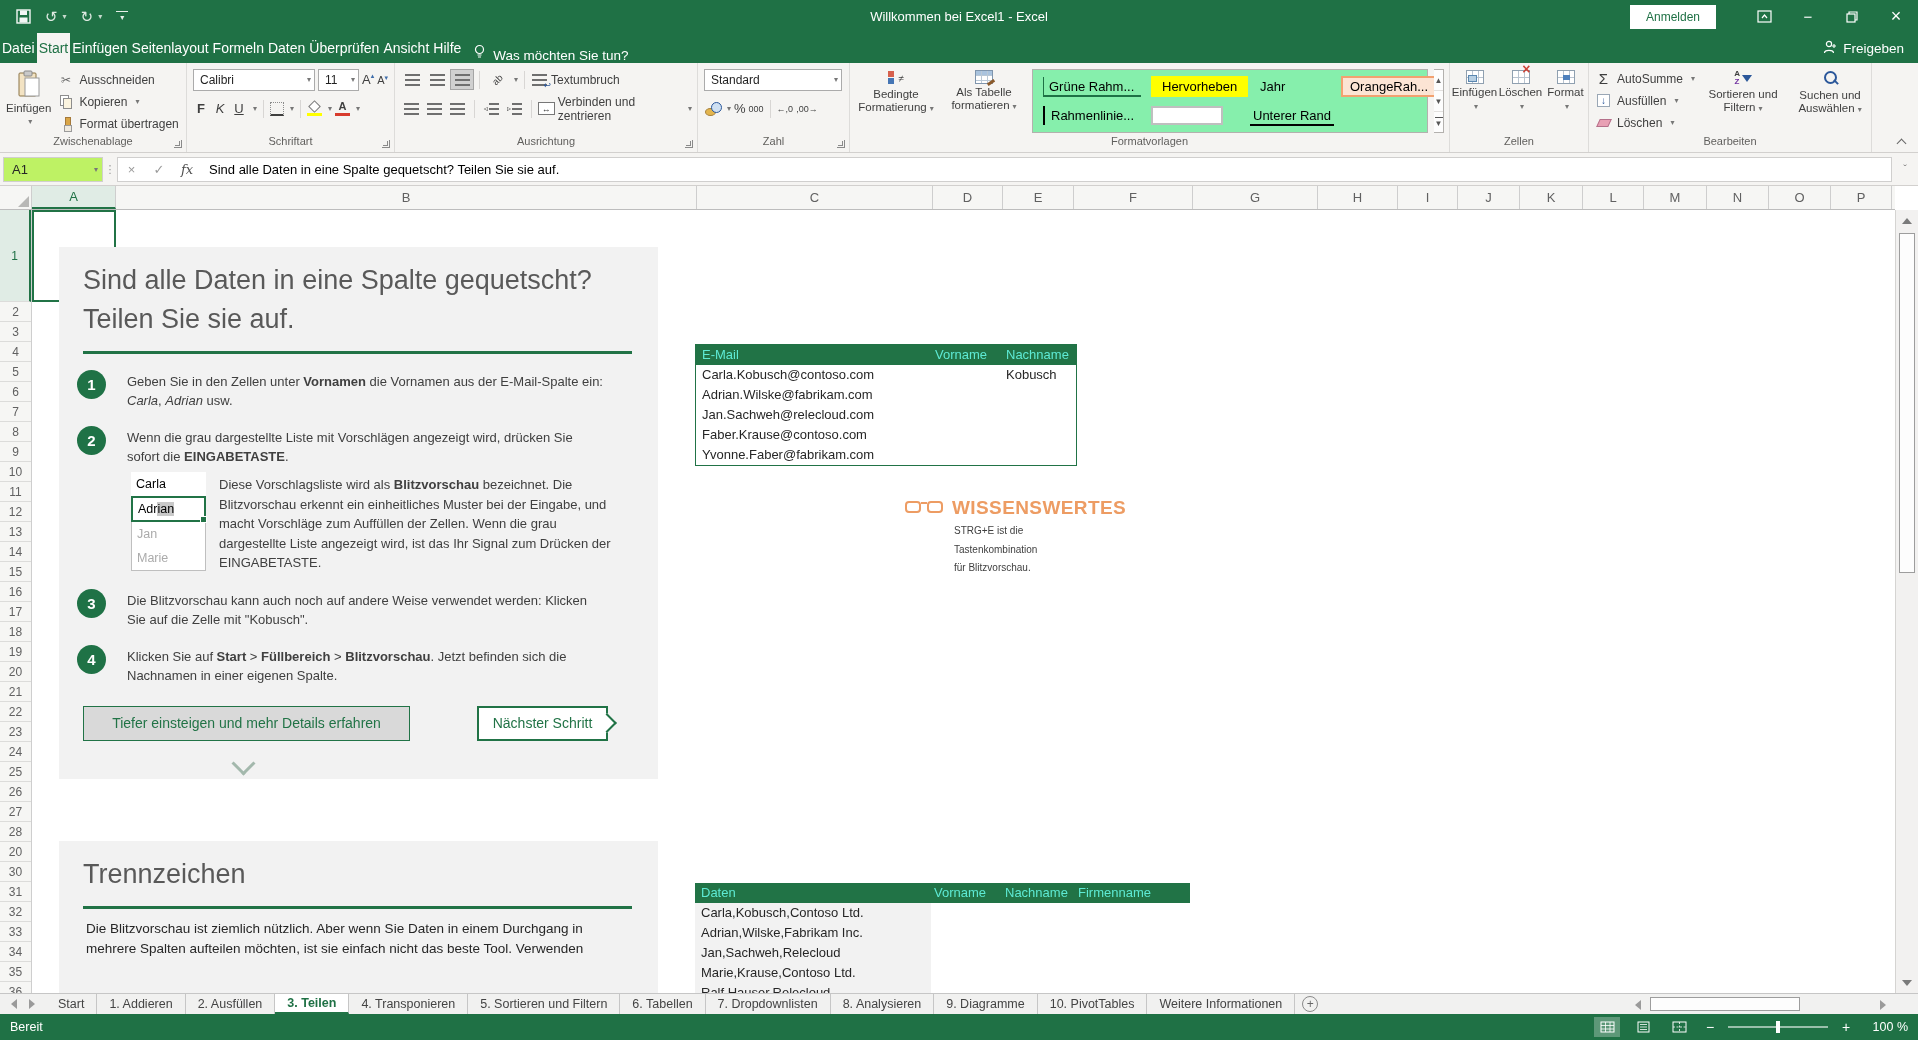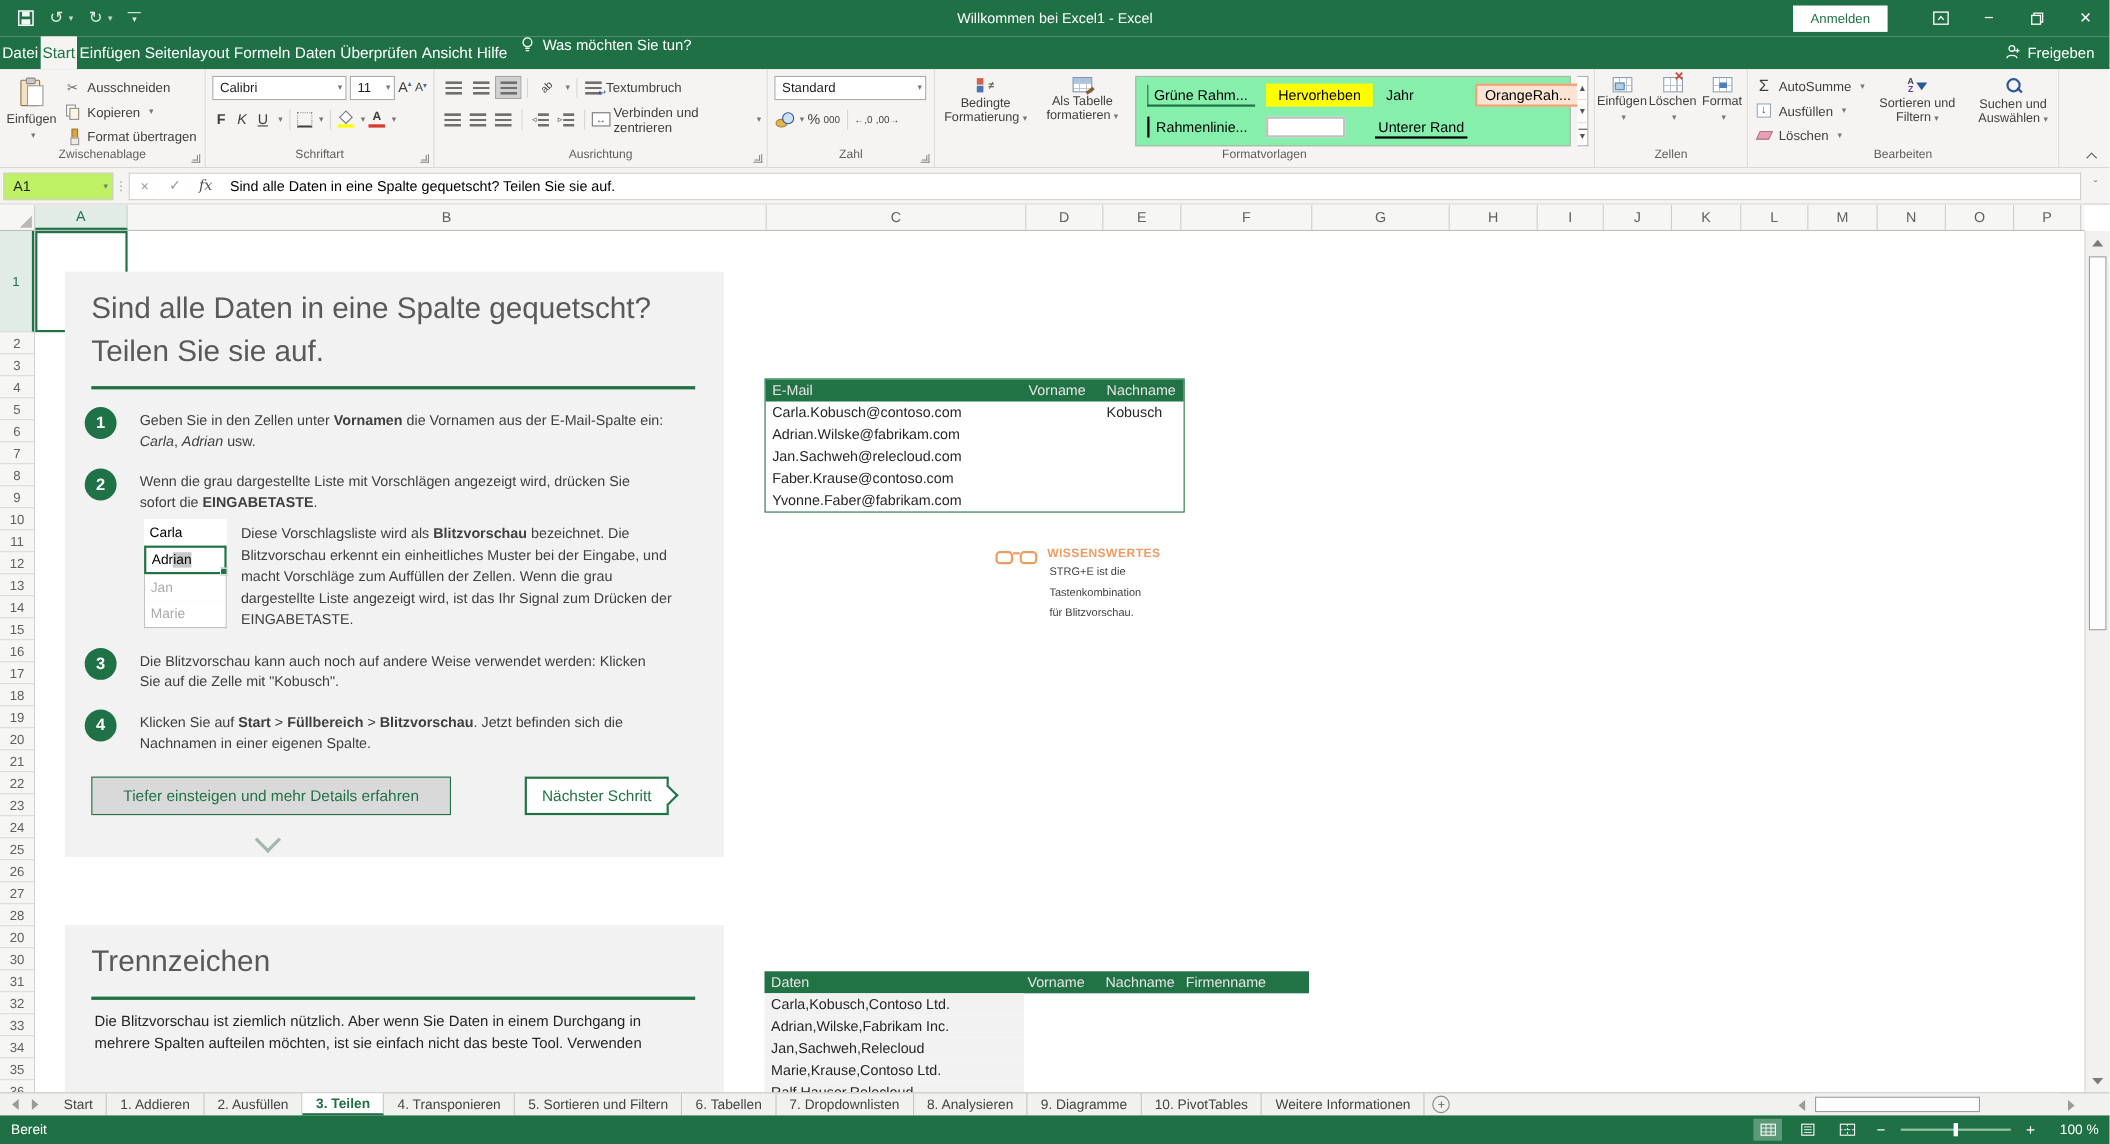--- a/index.html
+++ b/index.html
@@ -18,21 +18,21 @@
   .qat-custom{width:12px;border-top:1.5px solid #e8f0ea;padding-top:1px;font-size:8px;text-align:center;color:#e8f0ea}
   .tb-title{position:absolute;left:0;right:0;text-align:center;font-size:13px;color:#fff;pointer-events:none}
   .tb-right{margin-left:auto;display:flex;align-items:center;height:33px}
   .signin{background:#fff;color:#1f7145;font-size:12px;height:24px;padding:0 16px;display:flex;align-items:center;margin-right:26px}
   .wbtn{width:44px;height:33px;display:flex;align-items:center;justify-content:center;color:#fff;font-size:15px}
 
   
   .menubar{position:absolute;left:0;top:33px;width:1918px;height:30px;background:#1f7145;display:flex;align-items:stretch;color:#fff}
   .mtab{padding:0 2px;display:flex;align-items:center;font-size:14px;cursor:default}
   .mtab.active{background:#f5f4f2;color:#1f7145}
-  .tellme{display:flex;align-items:flex-start;gap:7px;margin-left:10px;font-size:13.5px}
+  .tellme{display:flex;align-items:flex-end;gap:7px;margin-left:10px;font-size:13.5px}
   .share{margin-left:auto;display:flex;align-items:center;gap:6px;padding-right:14px;font-size:13.5px}
 
   
   .ribbon{position:absolute;left:0;top:63px;width:1918px;height:90px;background:#f5f4f2;border-bottom:1px solid #d2d0ce;display:flex}
   .rg{position:relative;height:100%;border-right:1px solid #dddcda;display:flex;flex-direction:column;flex:none}
   .rgc{flex:1;display:flex;padding:4px 5px 0 6px;gap:6px}
   .rgl{height:18px;text-align:center;font-size:11px;color:#605f5d;position:relative;line-height:15px}
   .launcher{position:absolute;right:4px;bottom:4px;width:8px;height:8px;border-right:1px solid #8a8a8a;border-bottom:1px solid #8a8a8a}
   .launcher::before{content:"";position:absolute;right:1px;bottom:1px;width:4px;height:4px;border-right:1px solid #8a8a8a;border-bottom:1px solid #8a8a8a}
   .ribbon-collapse{position:absolute;right:12px;bottom:6px;width:9px;height:9px}
@@ -155,34 +155,34 @@
   .callout{width:406px;font-size:13px;line-height:19.5px;color:#404040;padding-top:3px}
   .btnrow{display:flex;margin:21px 0 0 24px;gap:67px}
   .btn-deeper{width:327px;height:35px;background:#d9d9d9;border:1px solid #217346;color:#217346;font-size:14px;display:flex;align-items:center;justify-content:center}
   .btn-next{position:relative;width:131px;height:35px;background:#fff;border:2px solid #217346;color:#217346;font-size:14px;display:flex;align-items:center;justify-content:center}
   .next-arrow{position:absolute;right:-8px;top:8.5px;width:14px;height:14px;border-top:2px solid #217346;border-right:2px solid #217346;background:#fff;transform:rotate(45deg)}
   .deeper-arrow{position:absolute;left:176px;top:508px;width:17px;height:17px;border-right:3px solid #a3b8ac;border-bottom:3px solid #a3b8ac;transform:rotate(45deg)}
   .para{padding:10px 0 0 27px;font-size:13.5px;line-height:20px;color:#262626}
 
   
   .sheet-table{position:absolute;background:#fff}
-  .st-header{height:20px;background:#217346;color:#e5e5e5;position:relative}
+  .st-header{height:20px;background:#217346;color:#5eead4;position:relative}
   .st-row{height:20px;position:relative}
   .st-h,.st-c{position:absolute;font-size:13px;line-height:20px;white-space:nowrap;top:0}
   .cpos1{left:6px}.cpos2{left:239px}.cpos3{left:310px}.cpos4{left:383px}
   .email{left:663px;top:134px;width:382px;border:1px solid #217346}
   .daten{left:663px;top:673px;width:495px}
   .daten .st-row::before{content:"";position:absolute;left:0;top:0;width:236px;height:20px;background:#f2f2f2}
 
   
   .wissen{position:absolute;left:873px;top:287px;width:320px;display:flex;gap:9px}
   .glasses{display:flex;align-items:center;height:18px;flex:none;margin-top:1px}
   .lens{width:16px;height:12px;border:2.5px solid #ed9c63;border-radius:4px}
   .bridge{width:6px;height:6px;border-top:2.5px solid #ed9c63;margin-bottom:5px}
-  .wissen-title{font-size:11px;font-weight:bold;color:#ed9c63;letter-spacing:.4px}
+  .wissen-title{font-size:19px;font-weight:bold;color:#ed9c63;letter-spacing:.4px}
   .wissen-body{font-size:10px;line-height:18.5px;color:#3f3f3f;margin-top:3px;padding-left:2px}
 
   
   .vscroll{position:absolute;right:0;top:210px;width:23px;height:783px;background:#f2f1f0;border-left:1px solid #d5d4d2}
   .vs-arrow{height:21px;display:flex;align-items:center;justify-content:center}
   .tri-up{width:0;height:0;border-left:5px solid transparent;border-right:5px solid transparent;border-bottom:6px solid #7a7a7a}
   .tri-dn{width:0;height:0;border-left:5px solid transparent;border-right:5px solid transparent;border-top:6px solid #7a7a7a}
   .vs-thumb{position:absolute;left:3px;right:3px;top:23px;height:340px;background:#fdfdfd;border:1px solid #9d9d9d}
   .vs-bottom{position:absolute;bottom:0;left:0;right:0}
 

